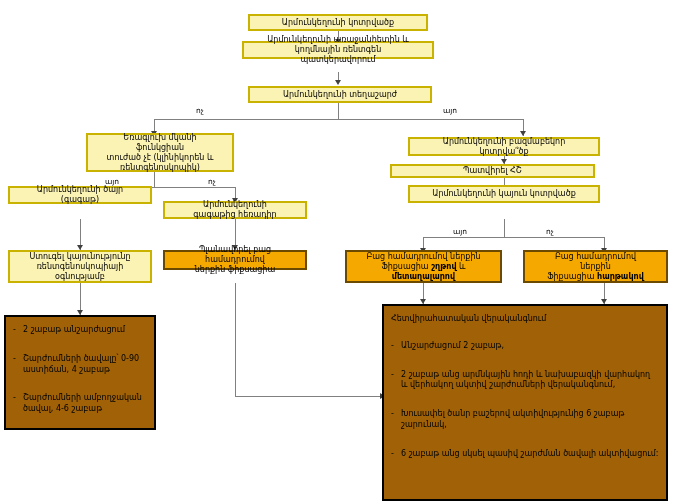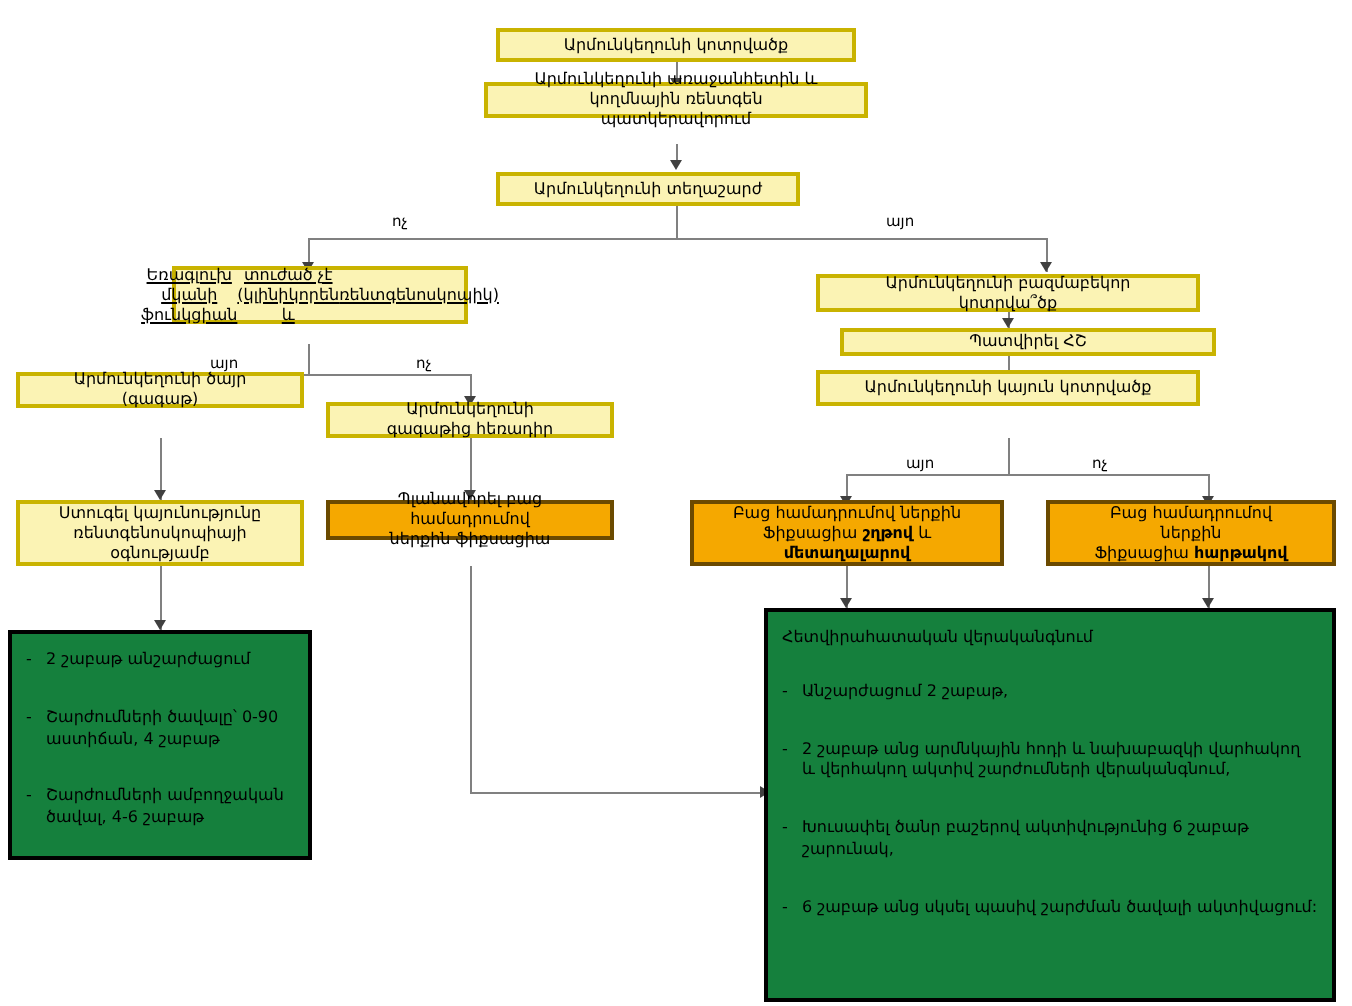--- a/index.html
+++ b/index.html
@@ -27,21 +27,21 @@
   }
   .yellow { background: #fbf3b4; border-color: #b8a800; border-width: 1px; }
   .yellow.thick { border: 2px solid #c9b300; }
   .orange { background: #f5a800; border: 2px solid #6b4a00; font-weight: normal; }
 
   .node-txt { display: block; }
   .ttl { font-size: 8px; }
 
   .listbox {
     position: absolute;
-    background: #15803d;
+    background: #a16207;
     border: 2px solid #000;
     padding: 8px 7px;
     font-size: 8px;
     line-height: 1.35;
     text-align: left;
   }
   .listbox .hdr { display:block; margin-bottom: 16px; }
   .listbox ul { list-style: none; margin: 0; padding: 0; }
   .listbox li { position: relative; padding-left: 10px; margin-bottom: 18px; }
   .listbox li:last-child { margin-bottom: 0; }
@@ -138,35 +138,35 @@
 
   <div class="node yellow thick ttl" style="left:248px; top:14px; width:180px; height:17px;">
     <span class="node-txt">Արմունկեղունի կոտրվածք</span>
   </div>
 
   <div class="node yellow thick ttl" style="left:242px; top:41px; width:192px; height:18px; flex-direction:column;">
     <span class="node-txt">Արմունկեղունի առաջանհետին և</span>
     <span class="node-txt">կողմնային ռենտգեն պատկերավորում</span>
   </div>
 
-  <div class="node yellow thick ttl" style="left:248px; top:86px; width:152px; height:17px;">
+  <div class="node yellow thick ttl" style="left:248px; top:86px; width:184px; height:17px;">
     <span class="node-txt">Արմունկեղունի տեղաշարժ</span>
   </div>
 
-  <div class="node yellow thick ttl" style="left:86px; top:133px; width:148px; height:29px; flex-direction:row;text-decoration:underline;">
+  <div class="node yellow thick ttl" style="left:86px; top:133px; width:148px; height:39px; flex-direction:column;">
     <span class="node-txt">Եռագլուխ մկանի ֆունկցիան</span>
     <span class="node-txt">տուժած չէ (կլինիկորեն և</span>
     <span class="node-txt">ռենտգենոսկոպիկ)</span>
   </div>
 
   <div class="node yellow thick ttl" style="left:408px; top:137px; width:192px; height:19px;">
     <span class="node-txt">Արմունկեղունի բազմաբեկոր կոտրվա՞ծք</span>
   </div>
 
-  <div class="node yellow thick ttl" style="left:420px; top:164px; width:188px; height:14px;">
+  <div class="node yellow thick ttl" style="left:390px; top:164px; width:205px; height:14px;">
     <span class="node-txt">Պատվիրել ՀՇ</span>
   </div>
 
   <div class="node yellow thick ttl" style="left:408px; top:185px; width:192px; height:18px;text-align:right;">
     <span class="node-txt">Արմունկեղունի կայուն կոտրվածք</span>
   </div>
 
   <div class="node yellow thick ttl" style="left:8px; top:186px; width:144px; height:18px;">
     <span class="node-txt">Արմունկեղունի ծայր (գագաթ)</span>
   </div>

